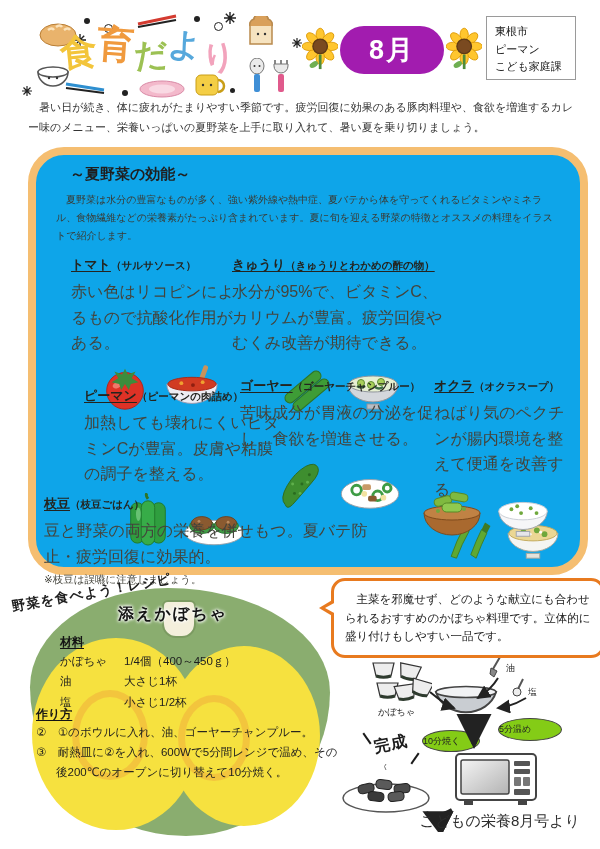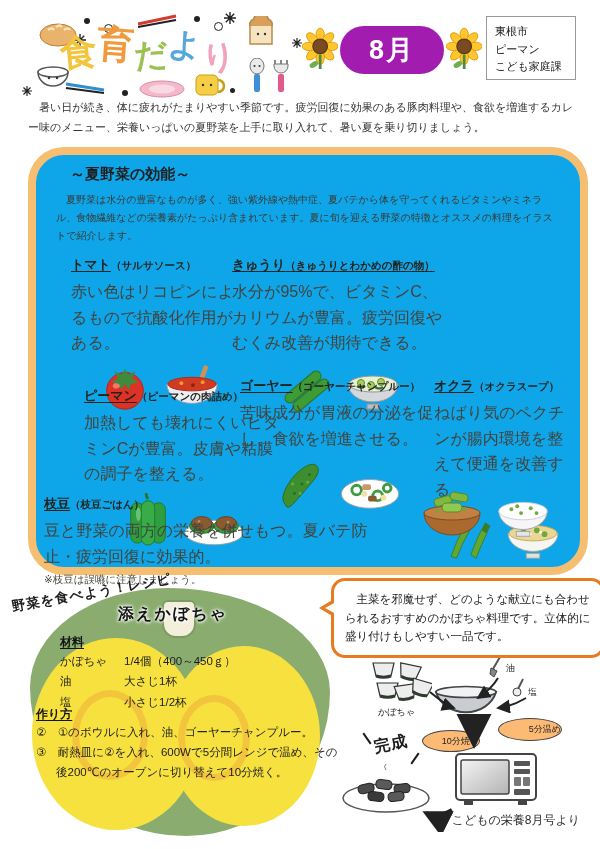--- a/index.html
+++ b/index.html
@@ -63,24 +63,24 @@
   .ing-item{width:64px;}
   .steps{position:absolute;left:36px;top:706px;width:306px;z-index:3;font-size:11.5px;color:#1d1d1d;}
   .step{margin:0;line-height:1.72;padding-left:20px;text-indent:-20px;}
 
   .bubble{position:absolute;left:331px;top:578px;width:246px;background:#fff;border:3px solid #E87A1F;border-radius:14px;padding:9px 11px;font-size:11.5px;line-height:1.62;color:#222;z-index:5;box-sizing:content-box;}
   .bubble:before{content:"";position:absolute;left:-15px;top:18px;border:9px solid transparent;border-right:15px solid #E87A1F;border-left:0;}
   .bubble:after{content:"";position:absolute;left:-9px;top:21px;border:6px solid transparent;border-right:11px solid #fff;border-left:0;}
 
   .diagram{position:absolute;left:330px;top:660px;width:266px;height:172px;z-index:2;}
   .dlabel{position:absolute;font-size:9px;color:#222;white-space:nowrap;}
-  .mini-bubble{position:absolute;background:#fdba74;border:1.5px solid #444;border-radius:50%;display:flex;align-items:center;justify-content:flex-end;font-size:9px;color:#222;white-space:nowrap;}
+  .mini-bubble{position:absolute;background:#84cc16;border:1.5px solid #444;border-radius:50%;display:flex;align-items:center;justify-content:flex-start;font-size:9px;color:#222;white-space:nowrap;}
   .done-label{position:absolute;left:44px;top:74px;font-size:16px;font-weight:bold;color:#1b1b1b;transform:rotate(-12deg);letter-spacing:1px;}
   .done-line{position:absolute;width:2px;height:13px;background:#1b1b1b;}
-  .source{position:absolute;left:410px;top:812px;width:170px;text-align:right;font-size:12px;color:#2c2c2c;z-index:3;}
+  .source{position:absolute;left:410px;top:812px;width:170px;text-align:right;font-size:15px;color:#2c2c2c;z-index:3;}
   svg{display:block;}
 </style>
 </head>
 <body>
 
 <svg width="0" height="0" style="position:absolute">
   <defs>
     <linearGradient id="mwg" x1="0" y1="0" x2="1" y2="1">
       <stop offset="0" stop-color="#f4f4f4"></stop>
         <stop offset="1" stop-color="#b3b3b3"></stop>

